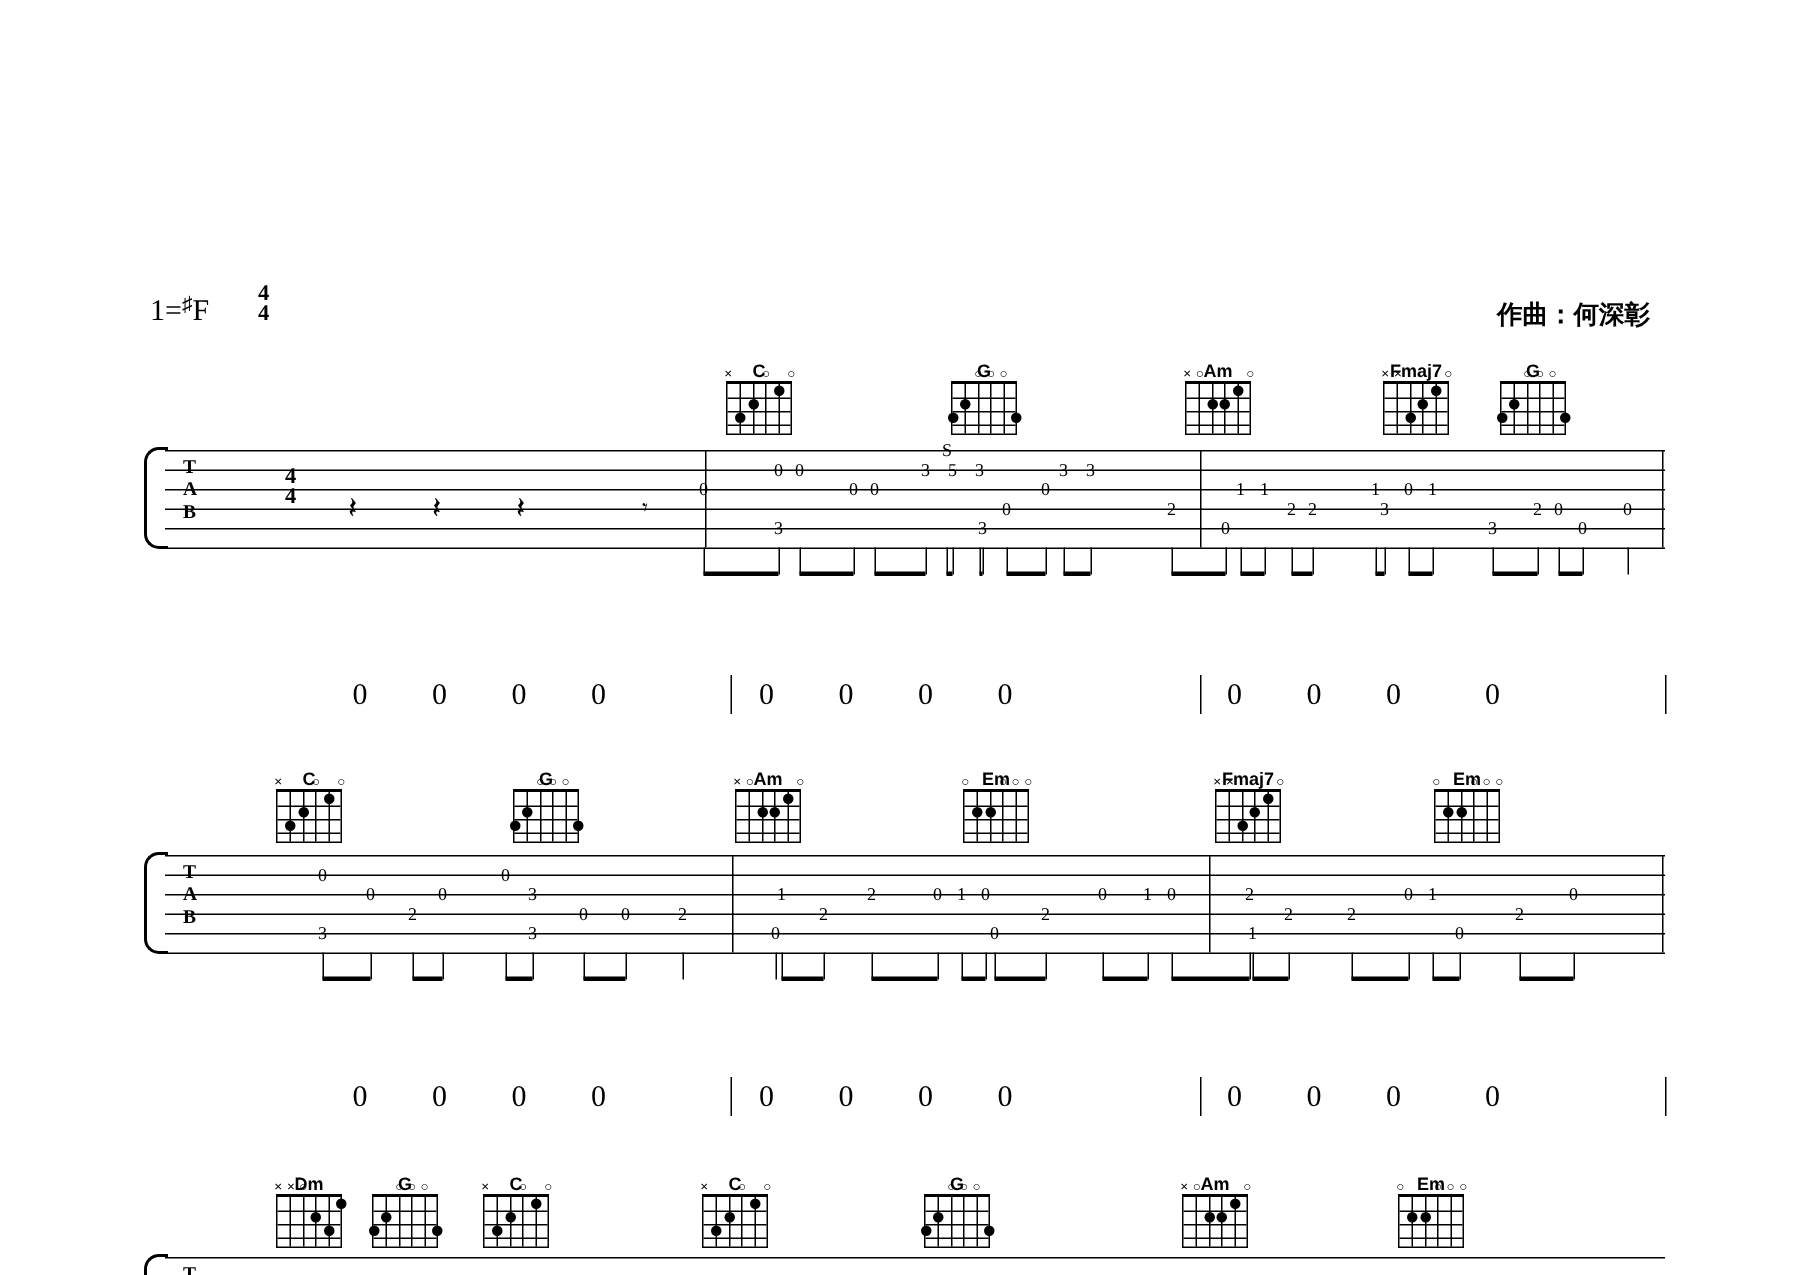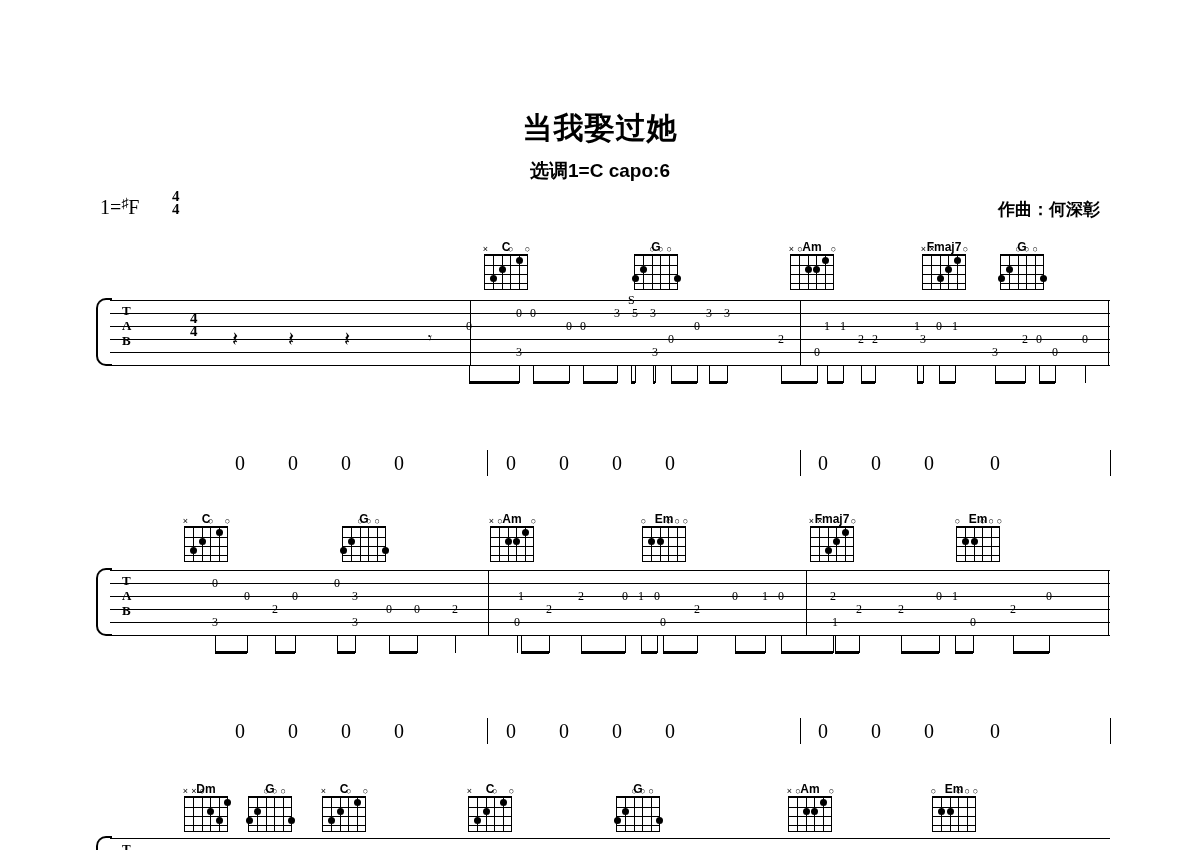--- a/index.html
+++ b/index.html
@@ -85,22 +85,20 @@
   .strum span{
     position:absolute;font-family:"Liberation Serif", serif;font-size:20px;
   }
   .strum .bar{position:absolute;width:1px;height:26px;background:#000;top:-2px;}
 </style>
 </head>
 <body>
 
 <div class="sheet">
 
-  <div class="title">当我娶过她</div>
-  <div class="subtitle">选调1=C capo:6</div>
 
   <div class="keysig">
     <span>1=</span><span class="sharp">♯</span><span>F</span>
   </div>
   <div class="timesig">
     <div>4</div>
     <div>4</div>
   </div>
   <div class="composer">作曲：何深彰</div>
 

